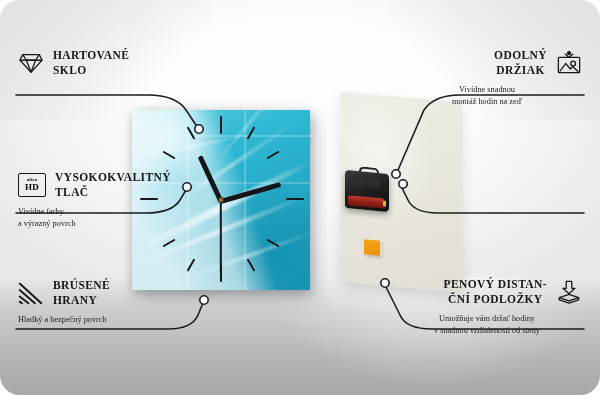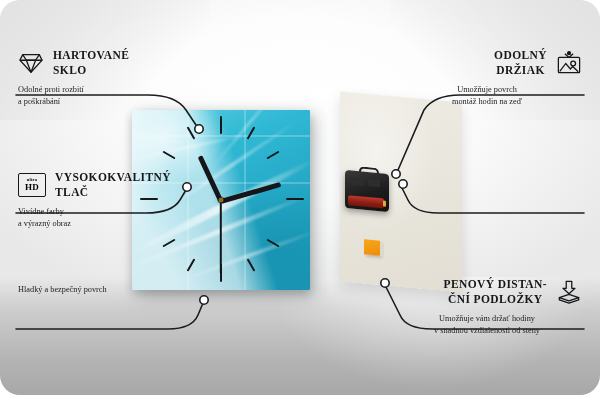--- a/index.html
+++ b/index.html
@@ -206,44 +206,54 @@
             <path d="M5 4 L9 10 L14 23"></path>
             <path d="M23 4 L19 10 L14 23"></path>
           <path d="M9 10 H19"></path>
         </svg>
       </span>
       <span class="cal-title">
         <span>HARTOVANÉ</span><br>
         <span>SKLO</span>
       </span>
     </div>
-    <div class="cal-sub">
-      <span>Odolné proti rozbití</span><br>
-      <span>a poškrábání</span>
-    </div>
   </div>
 
   <div class="callout left c-ml">
     <div class="cal-head">
       <span class="cal-icon ic-hd">
         <span class="u">ultra</span>
         <span class="h">HD</span>
       </span>
       <span class="cal-title">
         <span>VYSOKOKVALITNÝ</span><br>
         <span>TLAČ</span>
       </span>
     </div>
     <div class="cal-sub">
       <span>Vivídne farby</span><br>
-      <span>a výrazný obraz</span>
+      <span>a výrazný povrch</span>
     </div>
   </div>
 
   <div class="callout left c-bl">
+    <div class="cal-head">
+      <span class="cal-icon">
+        <svg viewBox="0 0 28 26" width="26" height="24" stroke="#15171a" stroke-width="2.1" fill="none" stroke-linecap="square">
+          <path d="M2 3 L25 24"></path>
+            <path d="M2 10 L18 24"></path>
+            <path d="M2 17 L11 24"></path>
+            <path d="M2 22.5 L4 24"></path>
+        </svg>
+      </span>
+      <span class="cal-title">
+        <span>BRÚSENÉ</span><br>
+        <span>HRANY</span>
+      </span>
+    </div>
     <div class="cal-sub">
       <span>Hladký a bezpečný povrch</span>
     </div>
   </div>
 
   <div class="callout right c-tr">
     <div class="cal-head">
       <span class="cal-title">
         <span>ODOLNÝ</span><br>
         <span>DRŽIAK</span>
@@ -252,21 +262,21 @@
         <svg viewBox="0 0 28 26" width="26" height="24" fill="none" stroke="#15171a" stroke-width="1.4">
           <rect x="2.5" y="7" width="23" height="16.5" rx="1"></rect>
           <path d="M14 7 L9.5 3 M14 7 L18.5 3"></path>
           <circle cx="14" cy="2.4" r="1.6" fill="#15171a"></circle>
           <circle cx="18.5" cy="13.5" r="2.6"></circle>
           <path d="M4 22 L10.5 13.5 L15.5 19.5 L18 16.8 L24 22.5"></path>
         </svg>
       </span>
     </div>
     <div class="cal-sub">
-      <span>Umožňuje povrch</span><br>
+      <span>Vivídne snadnou</span><br>
       <span>montáž hodin na zeď</span>
     </div>
   </div>
 
 
   <div class="callout right c-br">
     <div class="cal-head">
       <span class="cal-title">
         <span>PENOVÝ DISTAN-</span><br>
         <span>ČNÍ PODLOŽKY</span>

